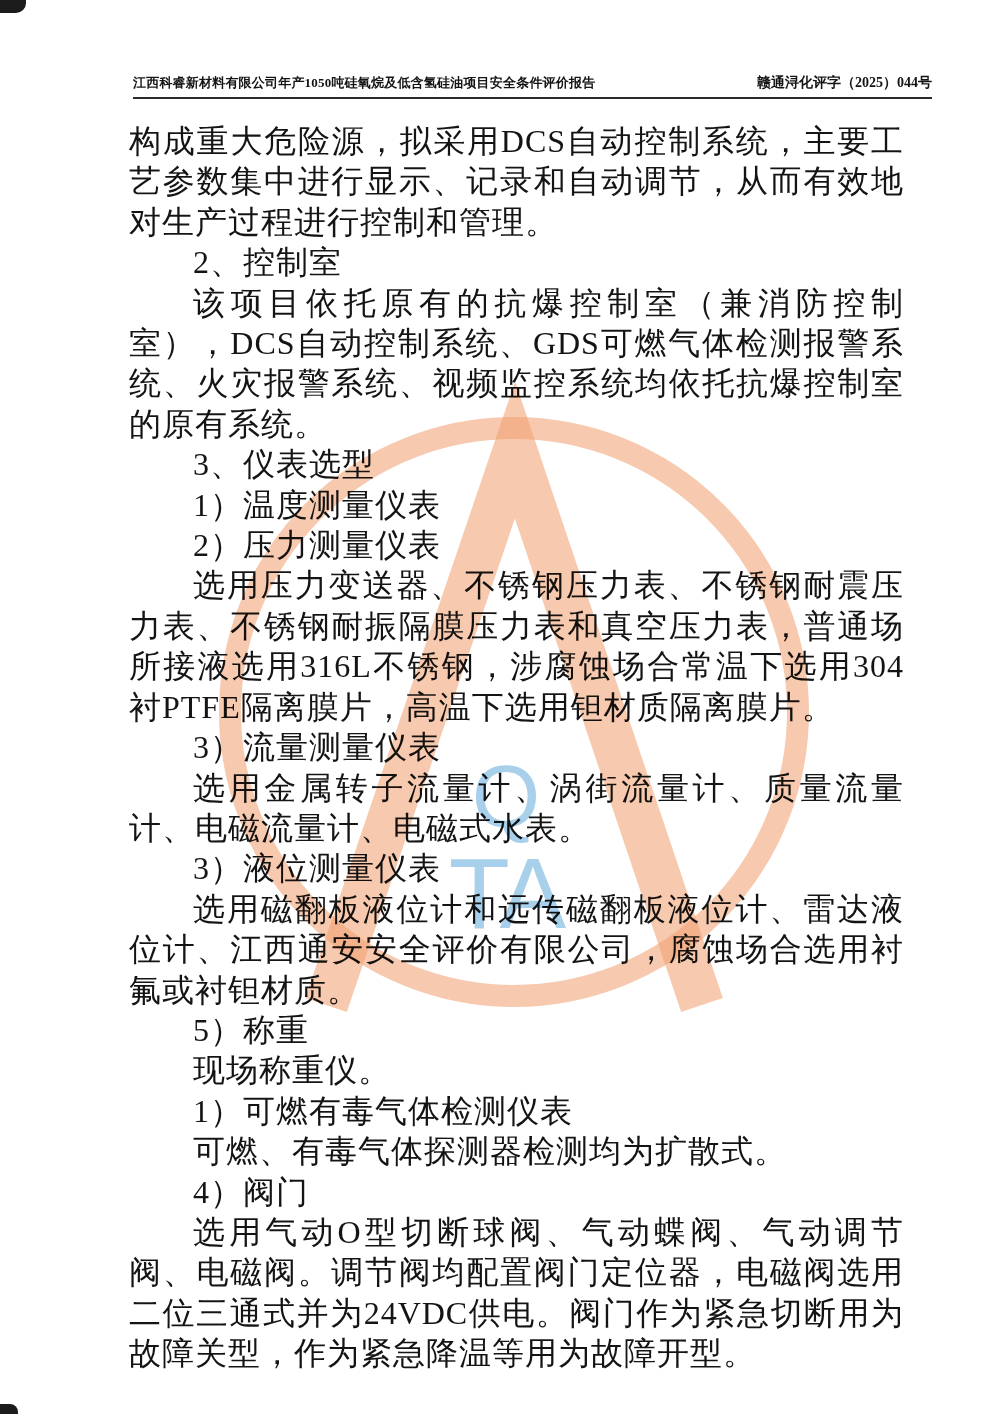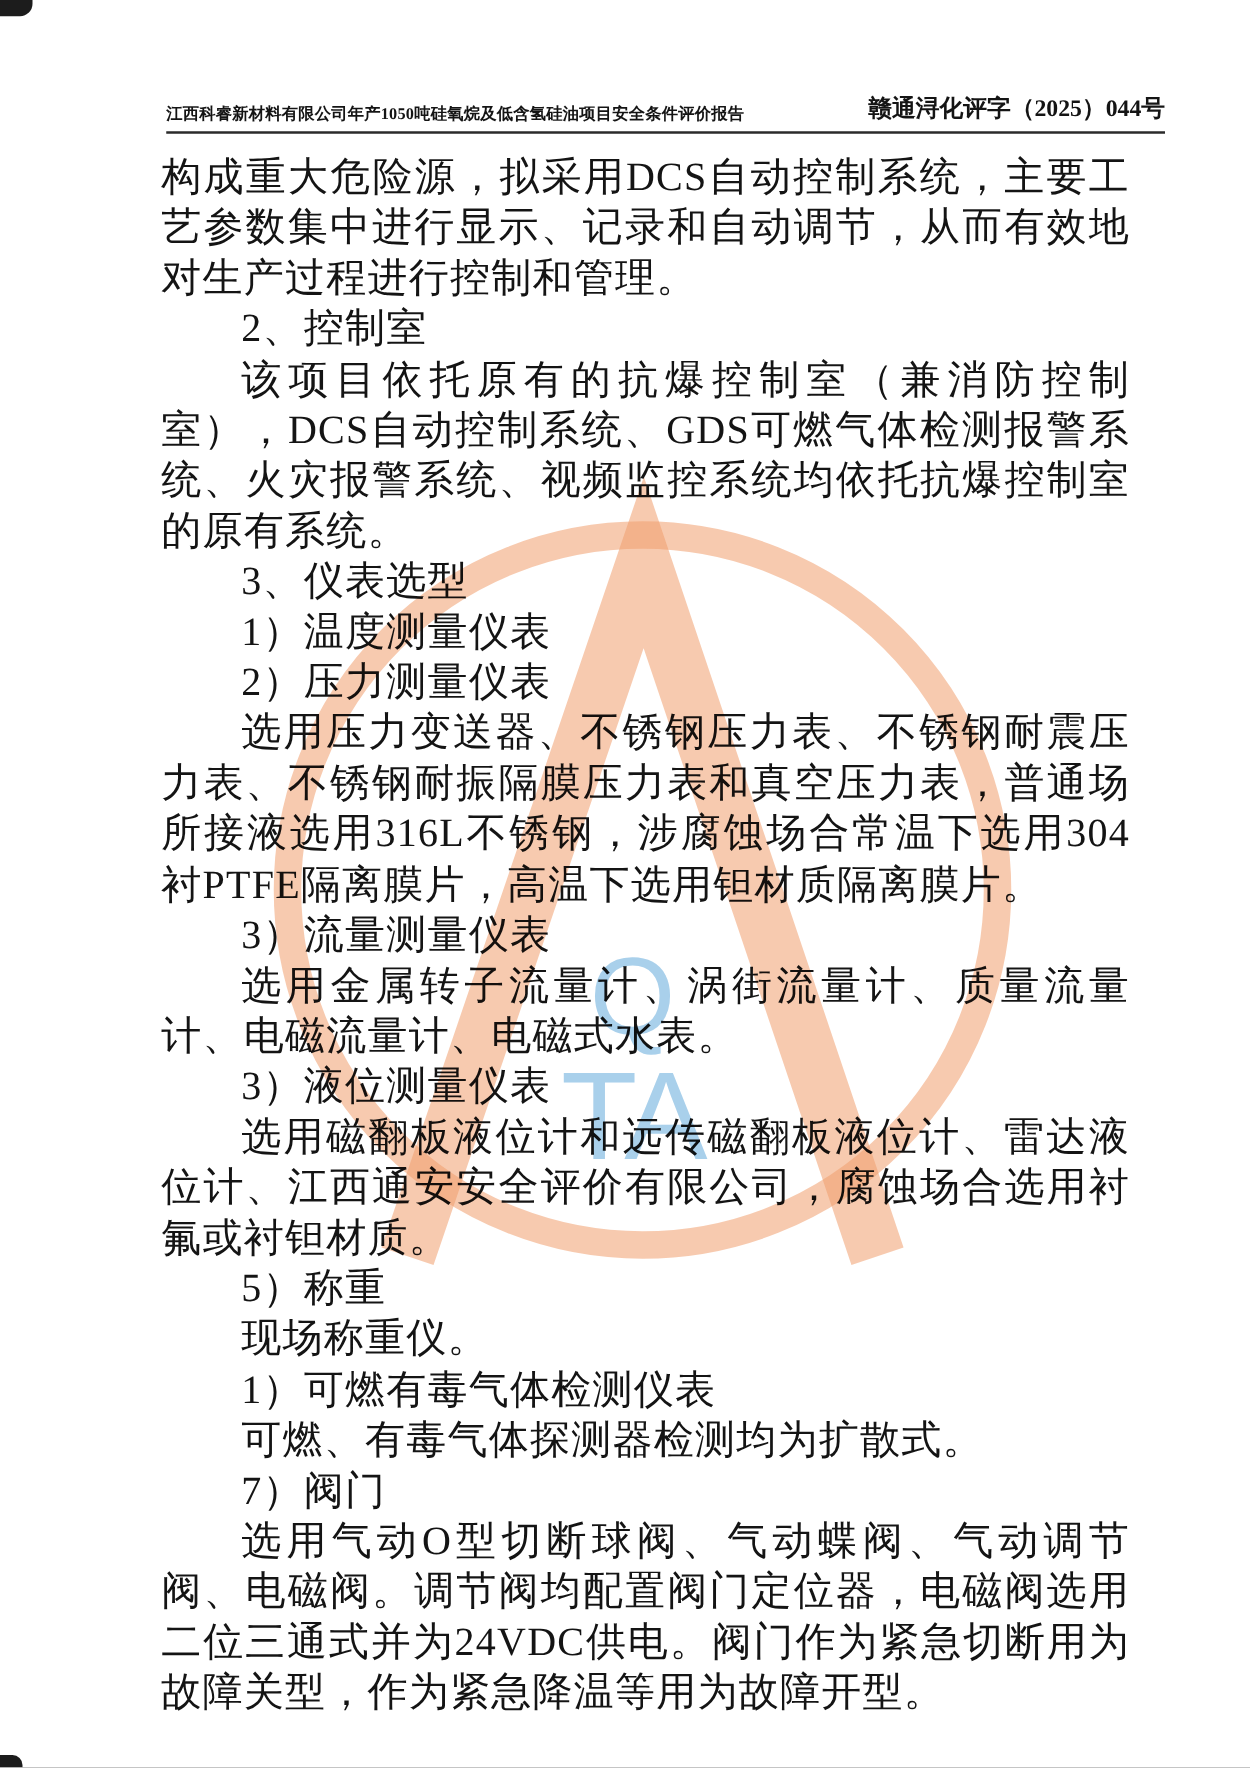--- a/index.html
+++ b/index.html
@@ -8,21 +8,21 @@
     background:#ffffff; overflow:hidden;
     font-family:"Liberation Serif","DejaVu Serif",serif; color:#141414;padding-left:24px;
   }
   
   .header {
     position:absolute; top:74px; left:133px; right:92px;
     display:flex; justify-content:space-between; align-items:flex-end;
     border-bottom:2px solid #2b2b2b; padding-bottom:5px;
   }
   .header-left  { font-size:13px; font-weight:bold; letter-spacing:0.2px; }
-  .header-right { font-size:19px; font-weight:bold; white-space:nowrap; margin-left:20px; }
+  .header-right { font-size:14px; font-weight:bold; white-space:nowrap; margin-left:20px; }
 
   
   .content {
     position:absolute; top:121px; left:129px; width:775px;
     font-size:32px; line-height:40.4px; letter-spacing:1px;
     text-align:justify; text-justify:inter-ideograph;
   }
   .content p { margin:0; }
   .content p.indent { text-indent:2em; }
 
@@ -74,21 +74,21 @@
       <p class="indent">2）压力测量仪表</p>
       <p class="indent">选用压力变送器、不锈钢压力表、不锈钢耐震压力表、不锈钢耐振隔膜压力表和真空压力表，普通场所接液选用316L不锈钢，涉腐蚀场合常温下选用304衬PTFE隔离膜片，高温下选用钽材质隔离膜片。</p>
       <p class="indent">3）流量测量仪表</p>
       <p class="indent">选用金属转子流量计、涡街流量计、质量流量计、电磁流量计、电磁式水表。</p>
       <p class="indent">3）液位测量仪表</p>
       <p class="indent">选用磁翻板液位计和远传磁翻板液位计、雷达液位计、江西通安安全评价有限公司，腐蚀场合选用衬氟或衬钽材质。</p>
       <p class="indent">5）称重</p>
       <p class="indent">现场称重仪。</p>
       <p class="indent">1）可燃有毒气体检测仪表</p>
       <p class="indent">可燃、有毒气体探测器检测均为扩散式。</p>
-      <p class="indent">7）阀门</p>
+      <p class="indent">4）阀门</p>
       <p class="indent">选用气动O型切断球阀、气动蝶阀、气动调节阀、电磁阀。调节阀均配置阀门定位器，电磁阀选用二位三通式并为24VDC供电。阀门作为紧急切断用为故障关型，作为紧急降温等用为故障开型。</p>
     </div>
 
   <div class="watermark">
     <svg class="wm-svg" width="1000" height="1414" viewBox="0 0 1000 1414">
       <circle cx="514" cy="712" r="284" fill="none" stroke-width="22" opacity="0.55" stroke="#f09e6d"></circle>
       <path d="M326,1005 L515,450 L702,1005" fill="none" stroke-width="44" stroke-linejoin="miter" opacity="0.55" stroke="#f09e6d"></path>
     </svg>
     <div class="wm-q">Q</div>
     <div class="wm-ta">TA</div>

